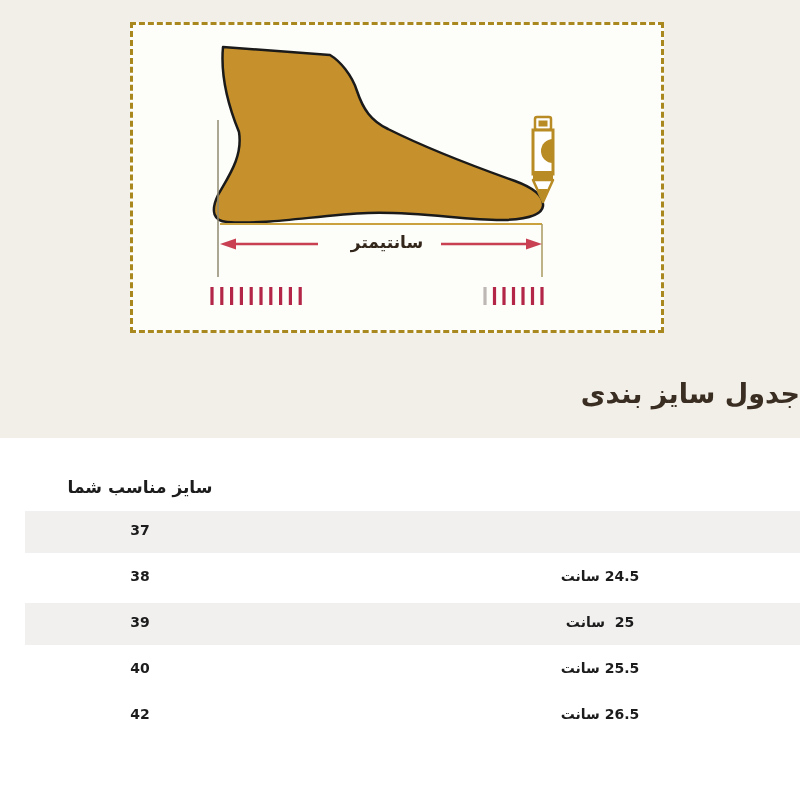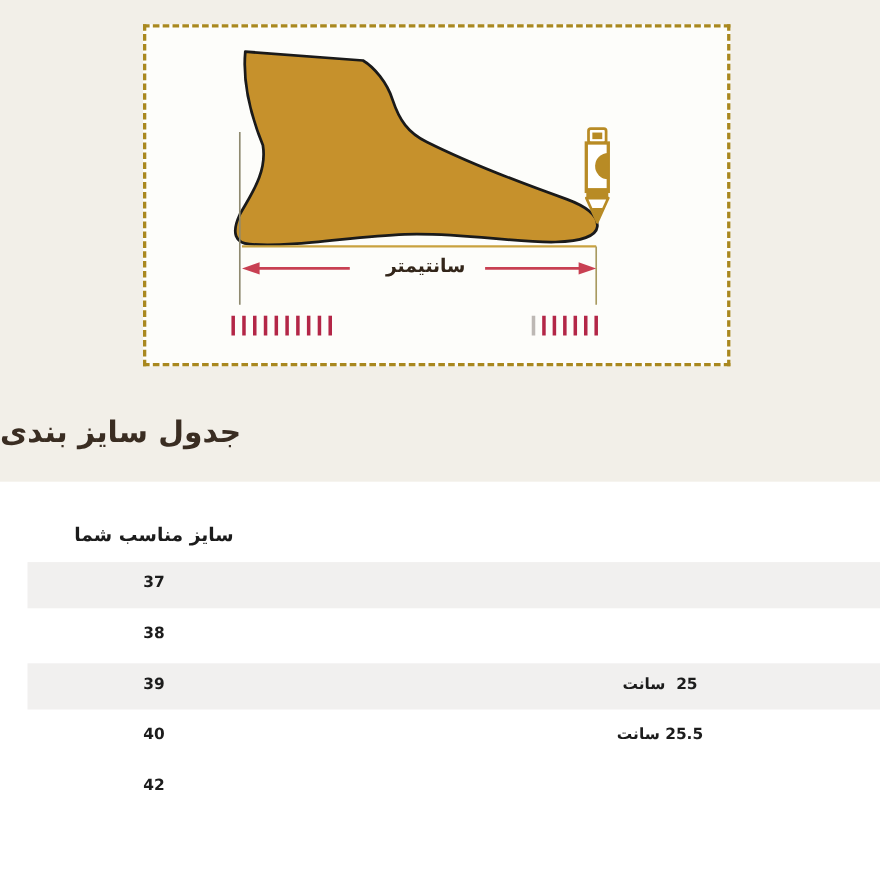--- a/index.html
+++ b/index.html
@@ -24,21 +24,21 @@
   }
   .diagram-box svg { display:block; }
   .cm-label {
     position:absolute; left:194px; top:207px; width:120px;
     text-align:center;
     font-size:17px; font-weight:bold; color:#33261a;
     direction:rtl;
   }
   .main-title {
     position:absolute; top:378px; left:0; width:800px;
-    text-align:left;
+    text-align:right;
     font-size:27px; font-weight:bold; color:#3a2d22;
     direction:rtl;
     letter-spacing:1px;
   }
 
   
   .table-section {
     position:relative; width:800px; height:362px; background:#ffffff;
   }
   .t-grid {
@@ -144,34 +144,36 @@
     </div>
 
     <div class="t-grid t-row shaded">
       <div class="t-cell">37</div>
       <div></div>
     </div>
 
     <div class="t-grid t-row">
       <div class="t-cell">38</div>
       <div></div>
+      <div class="t-cell">24.5 سانت</div>
     </div>
 
     <div class="t-grid t-row shaded">
       <div class="t-cell">39</div>
       <div></div>
       <div class="t-cell">25&nbsp; سانت</div>
     </div>
 
     <div class="t-grid t-row">
       <div class="t-cell">40</div>
       <div></div>
       <div class="t-cell">25.5 سانت</div>
     </div>
 
 
     <div class="t-grid t-row">
       <div class="t-cell">42</div>
       <div></div>
+      <div class="t-cell">26.5 سانت</div>
     </div>
 
   </div>
 </div>
 
 </body></html>

